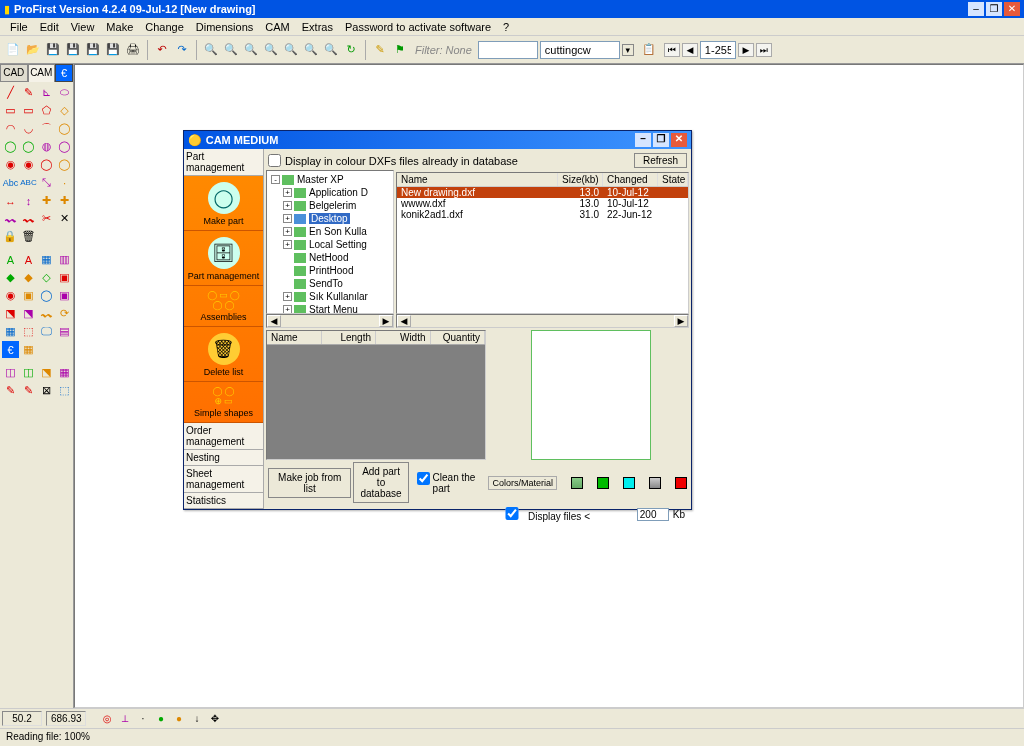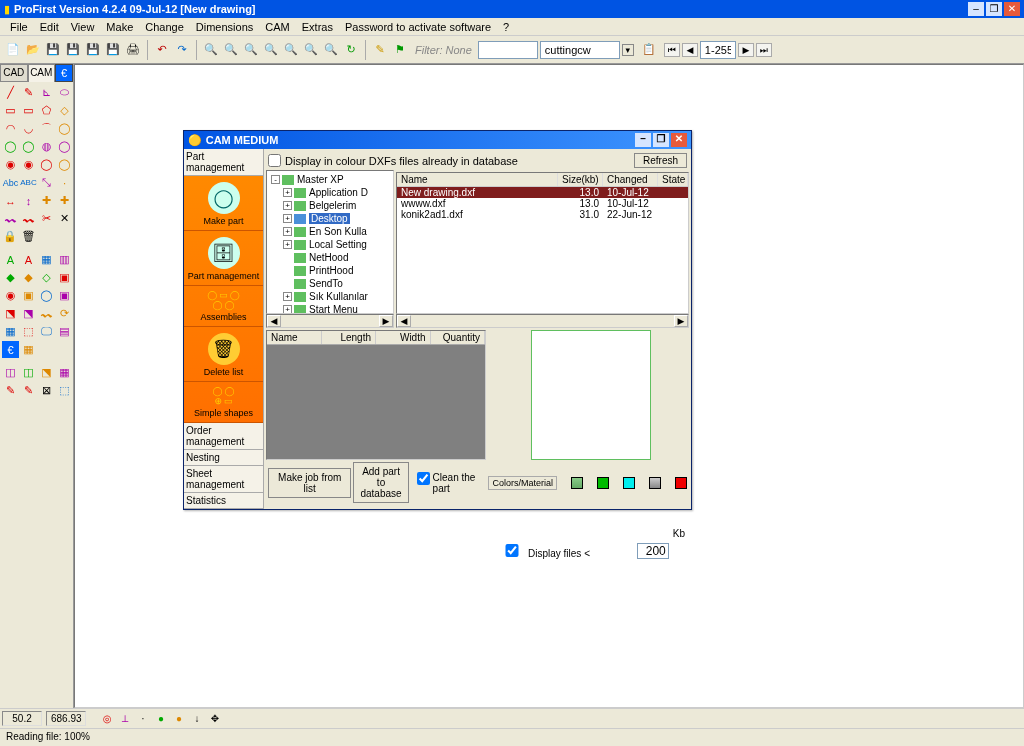--- a/index.html
+++ b/index.html
@@ -73,21 +73,21 @@
   .tree .fico.sel { background: #4A90D9; }
   .right-pane { flex: 1; display: flex; flex-direction: column; margin-left: 2px; }
   .path-row { background: #fff; border: 1px inset #ccc; padding: 2px 4px; font-size: 11px; font-weight: bold; }
   .filter-row { margin-top: 2px; }
   .filter-row input { width: 100%; height: 17px; font-size: 10px; border: 1px solid #7F9DB9; padding: 0 3px; }
   .filelist { flex: 1; background: #fff; border: 1px inset #ccc; margin-top: 2px; font-size: 10px; }
   .filelist .hdr { display: flex; background: #ECE9D8; border-bottom: 1px solid #ccc; }
   .filelist .hdr div { padding: 1px 4px; border-right: 1px solid #ddd; }
   .filelist .row { display: flex; padding: 0 0; cursor: pointer; }
   .filelist .row div { padding: 0 4px; }
-  .filelist .row.sel { background: #7f1d1d; color: #fff; }
+  .filelist .row.sel { background: #c2410c; color: #fff; }
   .c-name { flex: 1; }
   .c-size { width: 45px; text-align: right; }
   .c-date { width: 55px; }
   .c-state { width: 30px; }
 
   .split2 { display: flex; height: 146px; margin-top: 2px; }
   .grid-pane { width: 220px; background: #808080; border: 1px inset #ccc; }
   .grid-pane .ghdr { display: flex; background: #ECE9D8; border-bottom: 1px solid #aaa; font-size: 10px; }
   .grid-pane .ghdr div { flex: 1; padding: 1px 4px; border-right: 1px solid #ccc; text-align: right; }
   .grid-pane .ghdr div:first-child { text-align: left; }
@@ -95,21 +95,21 @@
   .preview-box { width: 120px; height: 130px; border: 1px solid #5FBF5F; background: #fff; }
 
   .dlg-bottom { display: flex; align-items: center; gap: 2px; padding: 2px 2px 4px 2px; }
   .dlg-bottom .btn { border: 1px solid #888; background: #ECE9D8; padding: 3px 6px; font-size: 10px; cursor: pointer; text-align: center; }
   .dlg-bottom .chk { font-size: 10px; display: flex; align-items: flex-start; margin-left: 6px; }
   .dlg-bottom .chk input { margin-right: 3px; }
   .colors-row { display: flex; align-items: center; gap: 14px; margin-left: auto; }
   .colors-row .cb { width: 12px; height: 12px; border: 1px solid #000; }
   .colors-row .lbl { font-size: 9px; border: 1px solid #aaa; padding: 1px 3px; cursor: pointer; }
   .kb-row { display: flex; align-items: center; justify-content: flex-end; font-size: 10px; gap: 4px; padding: 0 4px 2px 0; }
-  .kb-row input { width: 32px; font-size: 12px; border: 1px solid #7F9DB9; text-align: right; padding: 0 2px; margin-top: 36px; }
+  .kb-row input { width: 32px; font-size: 10px; border: 1px solid #7F9DB9; padding: 0 2px; }
   .scrollbar-h { height: 14px; background: #ECE9D8; border: 1px inset #ccc; display: flex; }
   .scrollbar-h .ar { width: 14px; text-align: center; background: #ECE9D8; border: 1px outset #fff; font-size: 9px; line-height: 11px; cursor: pointer; }
   .scrollbar-h .track { flex: 1; }
 </style>
 </head>
 <body>
 
 <div class="titlebar">
   <span style="margin-right:4px;color:#ffd700">▮</span>
   <span class="title">ProFirst Version 4.2.4    09-Jul-12 [New drawing]</span>

